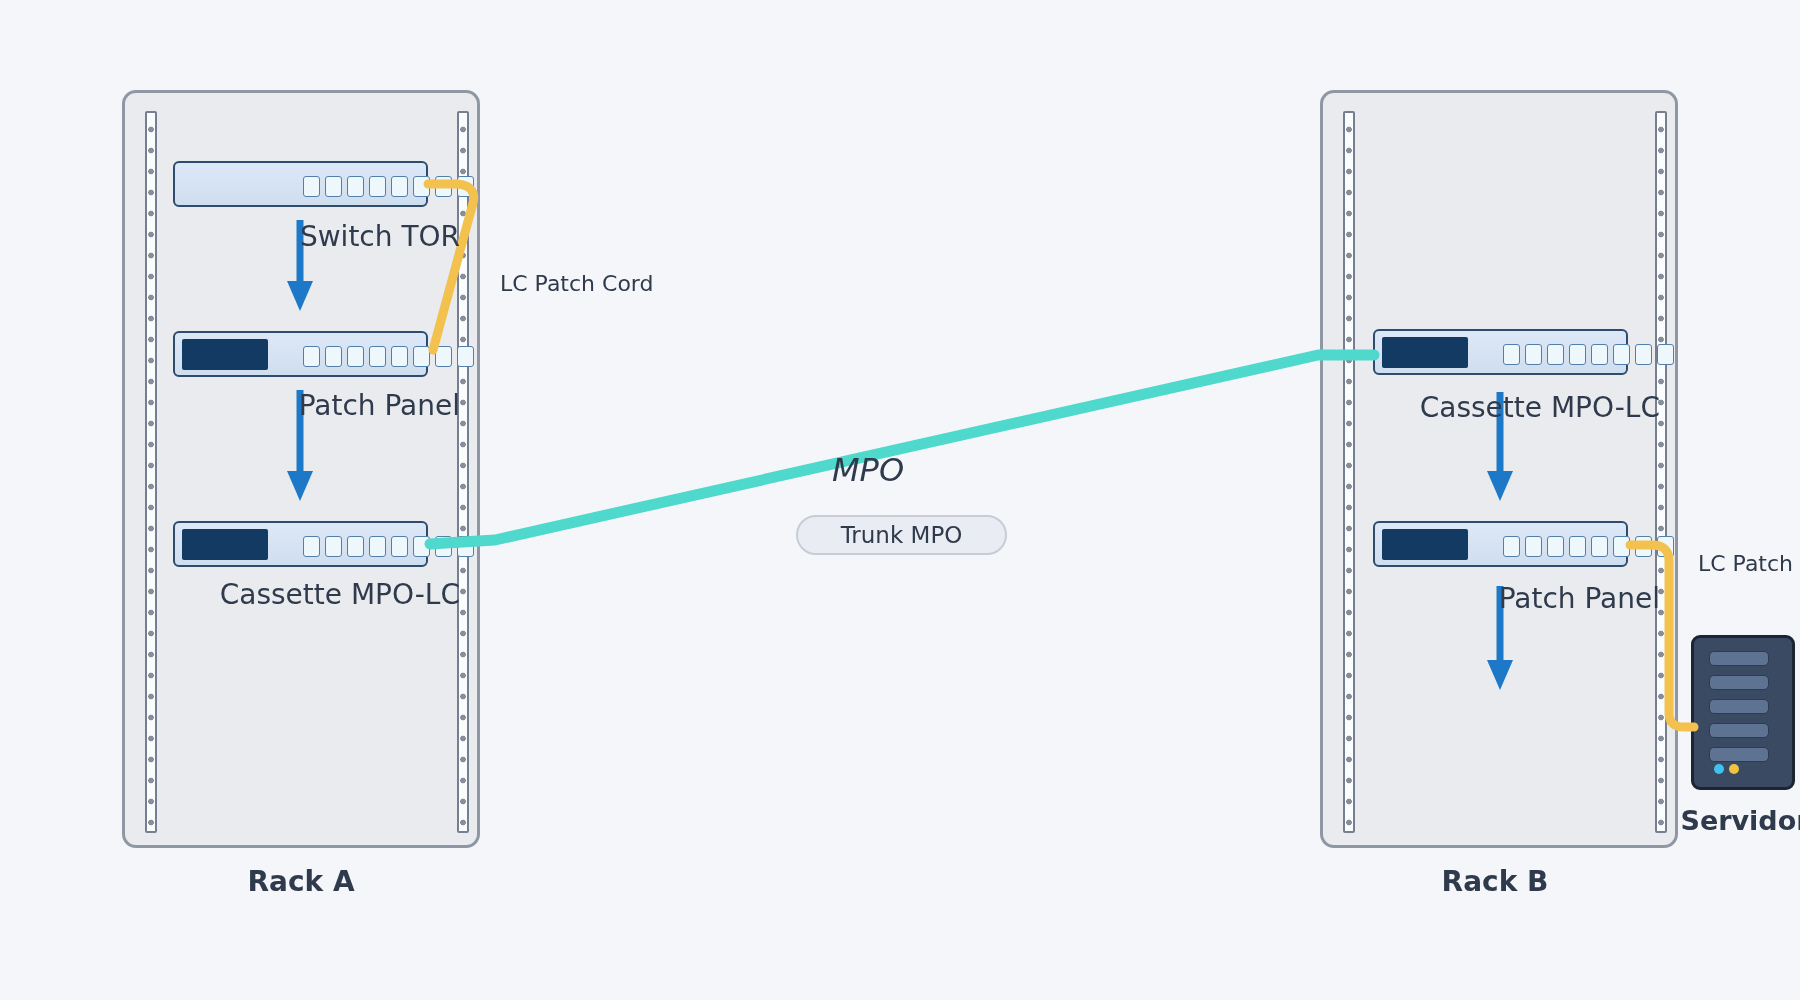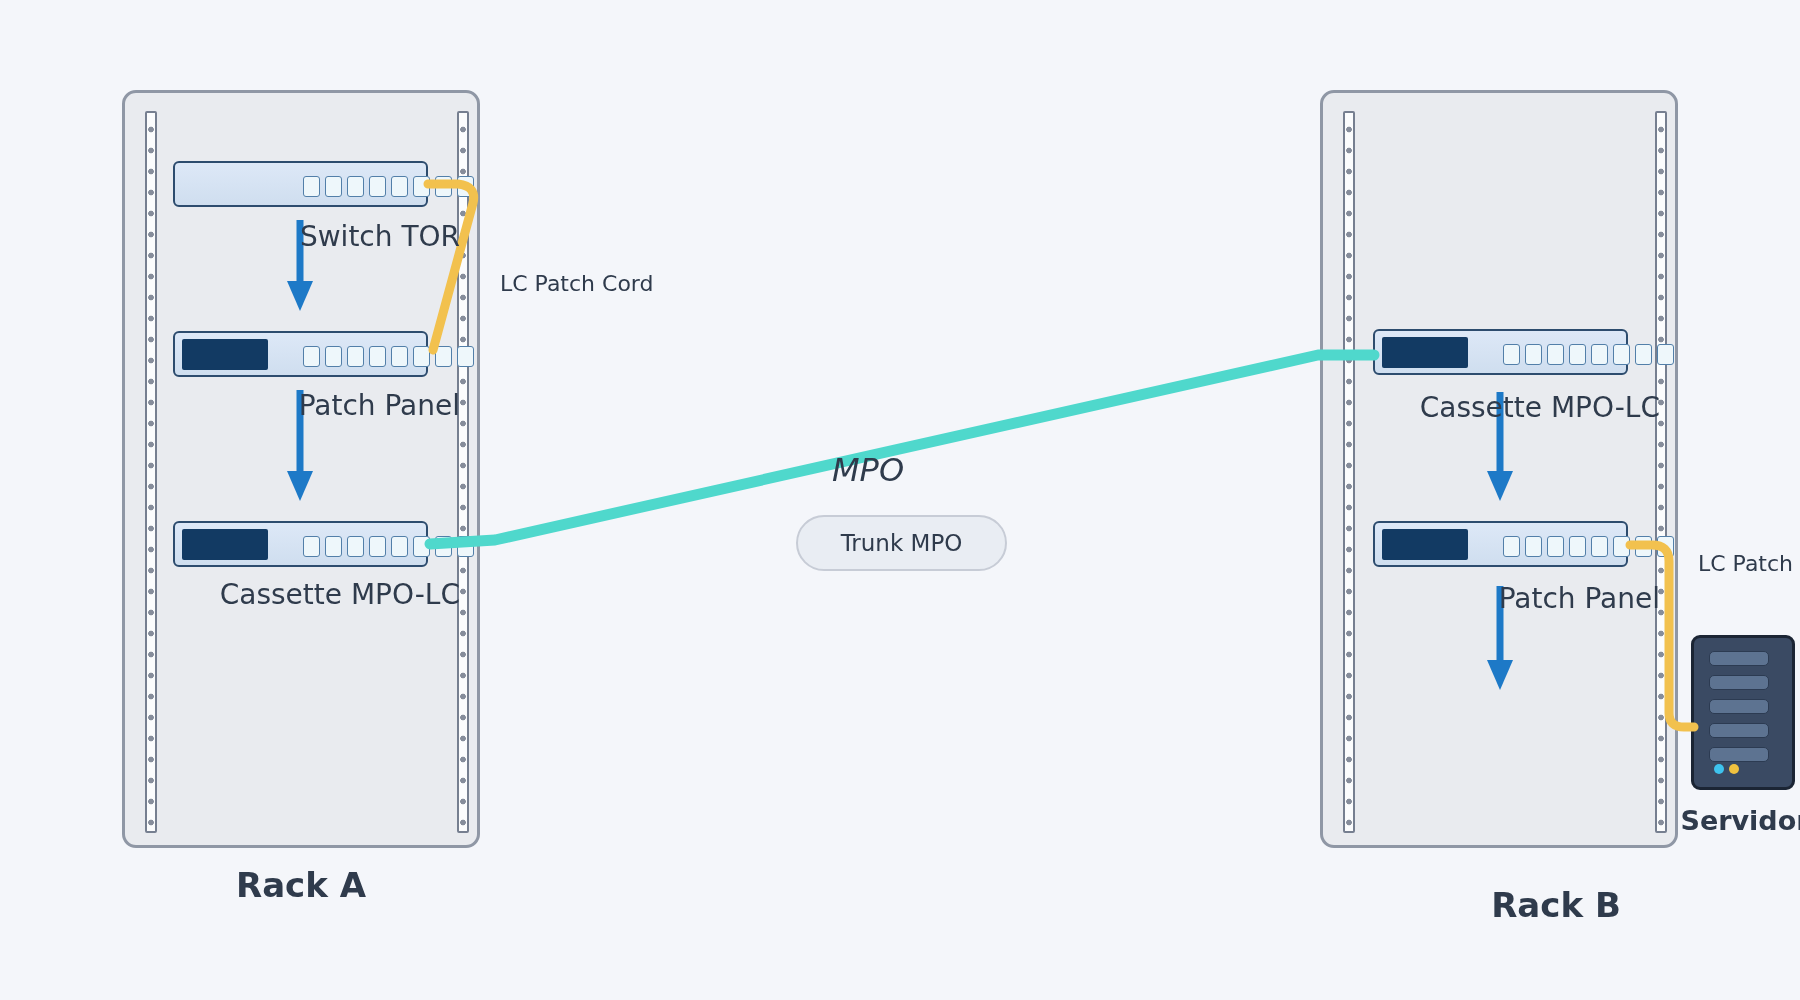--- a/index.html
+++ b/index.html
@@ -57,29 +57,29 @@
   .p1{left:128px}.p2{left:150px}.p3{left:172px}.p4{left:194px}
   .p5{left:216px}.p6{left:238px}.p7{left:260px}.p8{left:282px}
   
   .lbl{position:absolute;z-index:6;color:var(--color-label-text,#2f3b4c);line-height:1.15;text-align:center;}
   .dev-label{width:320px;text-align:right;font-size:28px;}
   .lbl-switch-a{left:140px;top:221px;}
   .lbl-patch-a {left:140px;top:390px;}
   .lbl-cas-a   {left:140px;top:579px;}
   .lbl-cas-b   {left:1340px;top:392px;}
   .lbl-patch-b {left:1340px;top:583px;}
-  .rack-label{width:320px;text-align:center;font-weight:bold;font-size:34px;}
+  .rack-label{width:320px;text-align:center;font-weight:bold;font-size:28px;}
   .lbl-rack-a{left:141px;top:866px;}
-  .lbl-rack-b{left:1396px;top:866px;margin-top:20px;}
+  .lbl-rack-b{left:1335px;top:866px;}
   .cable-label{font-size:22px;white-space:nowrap;}
   .lbl-lc-a{left:500px;top:271px;}
   .lbl-mpo {left:832px;top:452px;font-size:32px;font-style:italic;}
   .lbl-lc-b{left:1698px;top:551px;}
   .trunk-box{
-    position:absolute;left:796px;top:515px;width:211px;height:56px;box-sizing:border-box;
+    position:absolute;left:796px;top:515px;width:211px;height:40px;box-sizing:border-box;
     background:var(--color-trunk-fill,#e9edf3);
     border:2px solid var(--color-trunk-border,#c7ccd6);
     border-radius:28px;display:flex;align-items:center;justify-content:center;
     font-size:23px;color:var(--color-label-text,#2f3b4c);z-index:4;
   }
   
   .server{
     position:absolute;left:1691px;top:635px;width:104px;height:155px;box-sizing:border-box;
     background:var(--color-server-fill,#3a4a63);
     border:3px solid var(--color-server-border,#1b2534);

